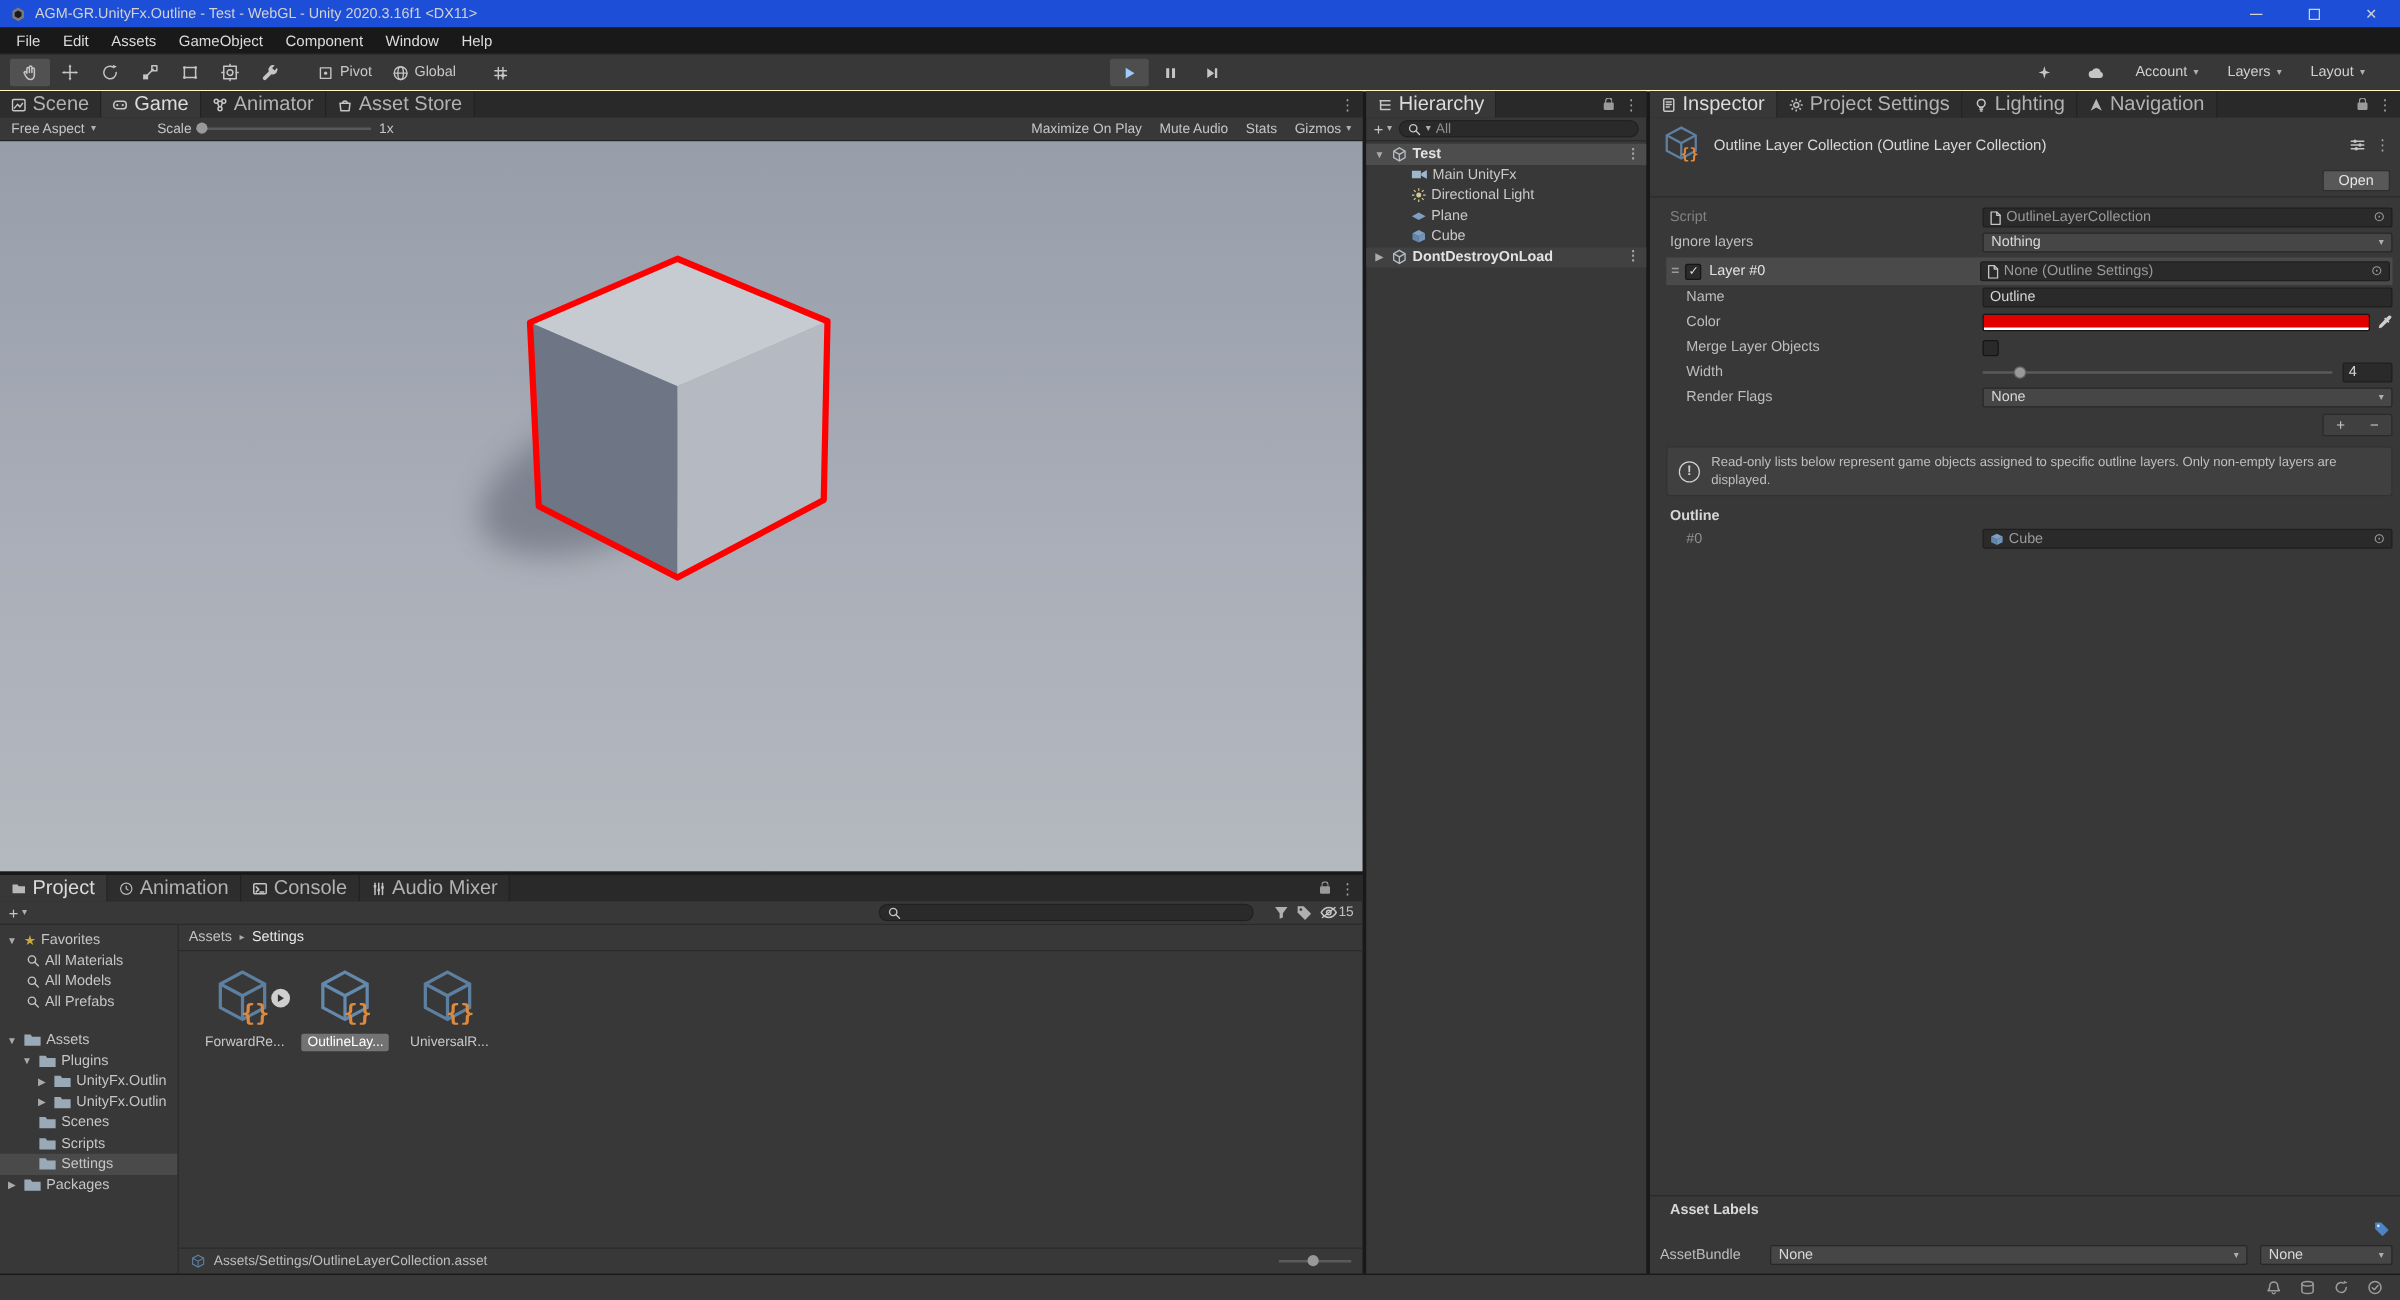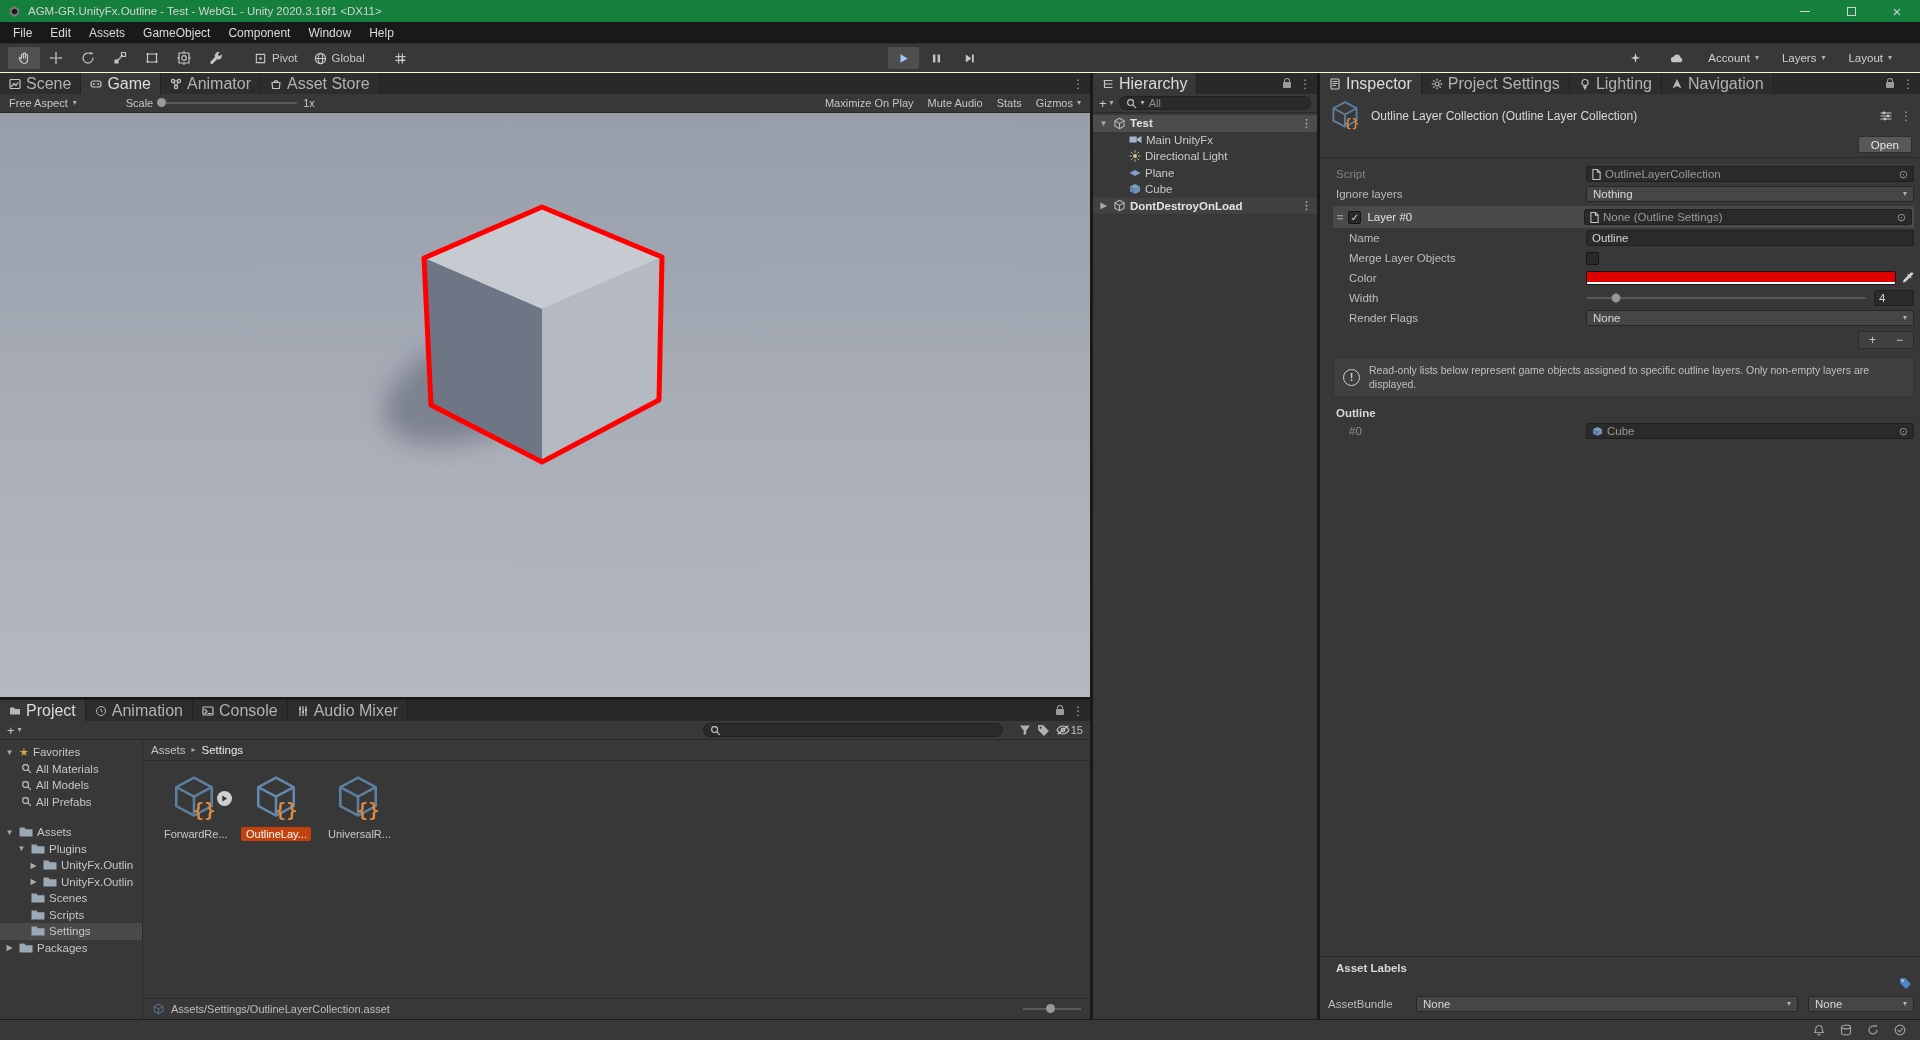--- a/index.html
+++ b/index.html
@@ -6,21 +6,21 @@
 html,body{width:1920px;height:1040px}
 body{font-family:"Liberation Sans",sans-serif;background:#191919;color:#c2c2c2;font-size:12px;overflow:hidden}
 #window{position:relative;width:1920px;height:1040px;background:#191919}
 svg.i{fill:none;stroke:#c5c5c5;stroke-width:1.2;stroke-linecap:round;stroke-linejoin:round}
 svg .f{fill:#c5c5c5;stroke:none}
 svg.ti{width:12px;height:12px;flex:none}
 .dots{color:#a6a6a6;font-size:12px;line-height:1}
 .ddarrow{font-size:8px;color:#b0b0b0;line-height:1}
 .tri{font-size:8px;color:#aaa;line-height:1}
 
-.titlebar{height:22px;display:flex;align-items:center;padding-left:8px;background:#15803d;font-size:11.5px;color:#d2d2d2}
+.titlebar{height:22px;display:flex;align-items:center;padding-left:8px;background:#1d4ed8;font-size:11.5px;color:#d2d2d2}
 .titlebar .tlogo{margin-right:7px;flex:none}
 .win-controls{margin-left:auto;display:flex;height:100%}
 .win-btn{width:46px;display:flex;align-items:center;justify-content:center;color:#d2d2d2}
 .min-g{width:10px;height:1px;background:#d2d2d2}
 .max-g{width:9px;height:9px;border:1px solid #d2d2d2}
 .close-g{font-size:15px;line-height:1}
 
 .menubar{height:21px;background:#191919;display:flex;align-items:stretch;padding-left:4px}
 .menu-item{padding:0 9px;display:flex;align-items:center;color:#dcdcdc}
 
@@ -64,21 +64,21 @@
 .trow{height:16.5px;display:flex;align-items:center;gap:4px;color:#c6c6c6;white-space:nowrap;overflow:hidden}
 .trow.sel{background:#4a4a4a}
 .tarrow{width:11px;text-align:center;font-size:8px;color:#aaa;flex:none}
 .tspacer{height:14px}
 .pcontent{flex:1;display:flex;flex-direction:column;min-width:0}
 .crumbs{height:21px;display:flex;align-items:center;gap:6px;padding:0 8px;border-bottom:1px solid #2a2a2a;font-size:11.5px;flex-shrink:0}
 .crumb-cur{color:#e8e8e8}
 .grid{flex:1;padding:12px 16px;display:flex;gap:12px;align-items:flex-start}
 .gitem{width:70px;display:flex;flex-direction:column;align-items:center;gap:2px;position:relative}
 .glabel{font-size:11px;color:#c8c8c8;padding:1px 5px;border-radius:2px;max-width:70px;overflow:hidden;white-space:nowrap}
-.gitem.sel .glabel{background:#c2410c;color:#fff}
+.gitem.sel .glabel{background:#737373;color:#fff}
 .badge{position:absolute;right:-3px;top:18px;width:15px;height:15px;border-radius:50%;background:#cfcfcf;display:flex;align-items:center;justify-content:center}
 .pfoot{height:21px;border-top:1px solid #2a2a2a;display:flex;align-items:center;gap:6px;padding:0 9px;font-size:11px;color:#bdbdbd;flex-shrink:0}
 .zoomwrap{margin-left:auto;display:flex;align-items:center}
 .ztrack{width:58px;height:2px;background:#5a5a5a;position:relative}
 .zthumb{position:absolute;left:40%;top:-4px;width:9px;height:9px;border-radius:50%;background:#999}
 
 .htool{height:19px;display:flex;align-items:center;gap:5px;padding:0 6px;border-bottom:1px solid #2a2a2a;flex-shrink:0}
 .htool .searchbox{flex:1}
 .htree{flex:1;font-size:11.5px;padding-top:2px}
 .hrow{height:16.5px;display:flex;align-items:center;gap:4px;padding:0 16px 0 5px;color:#c9c9c9;position:relative}
@@ -761,38 +761,38 @@
       <div class="irow">
         <span class="ilabel ind">Name</span>
         <div class="ival">
             <div class="fld">
               <span>Outline</span>
             </div>
           </div>
       </div>
 
       <div class="irow">
-        <span class="ilabel ind">Merge Layer Objects</span>
-        <div class="ival">
-            <div class="chk"></div>
-          </div>
-      </div>
-
-      <div class="irow">
         <span class="ilabel ind">Color</span>
         <div class="ival">
           <div class="colorfld" style="background:#e00000">
               <div class="alpha"></div>
             </div>
           <span class="dropper">
               <svg viewBox="0 0 12 12" width="12" height="12">
                 <path fill="#cfcfcf" d="M11 1a1.8 1.8 0 0 0-2.6 0L6.9 2.6l-.7-.7-1 1 .7.7-4.4 4.5L1 10.5l2.4-.5L7.9 5.6l.7.7 1-1-.7-.7L10.4 3A1.8 1.8 0 0 0 11 1z"></path>
               </svg>
             </span>
         </div>
+      </div>
+
+      <div class="irow">
+        <span class="ilabel ind">Merge Layer Objects</span>
+        <div class="ival">
+            <div class="chk"></div>
+          </div>
       </div>
 
       <div class="irow">
         <span class="ilabel ind">Width</span>
         <div class="ival">
           <div class="wtrack">
               <div class="wthumb"></div>
             </div>
           <div class="numfld">
               <span>4</span>

